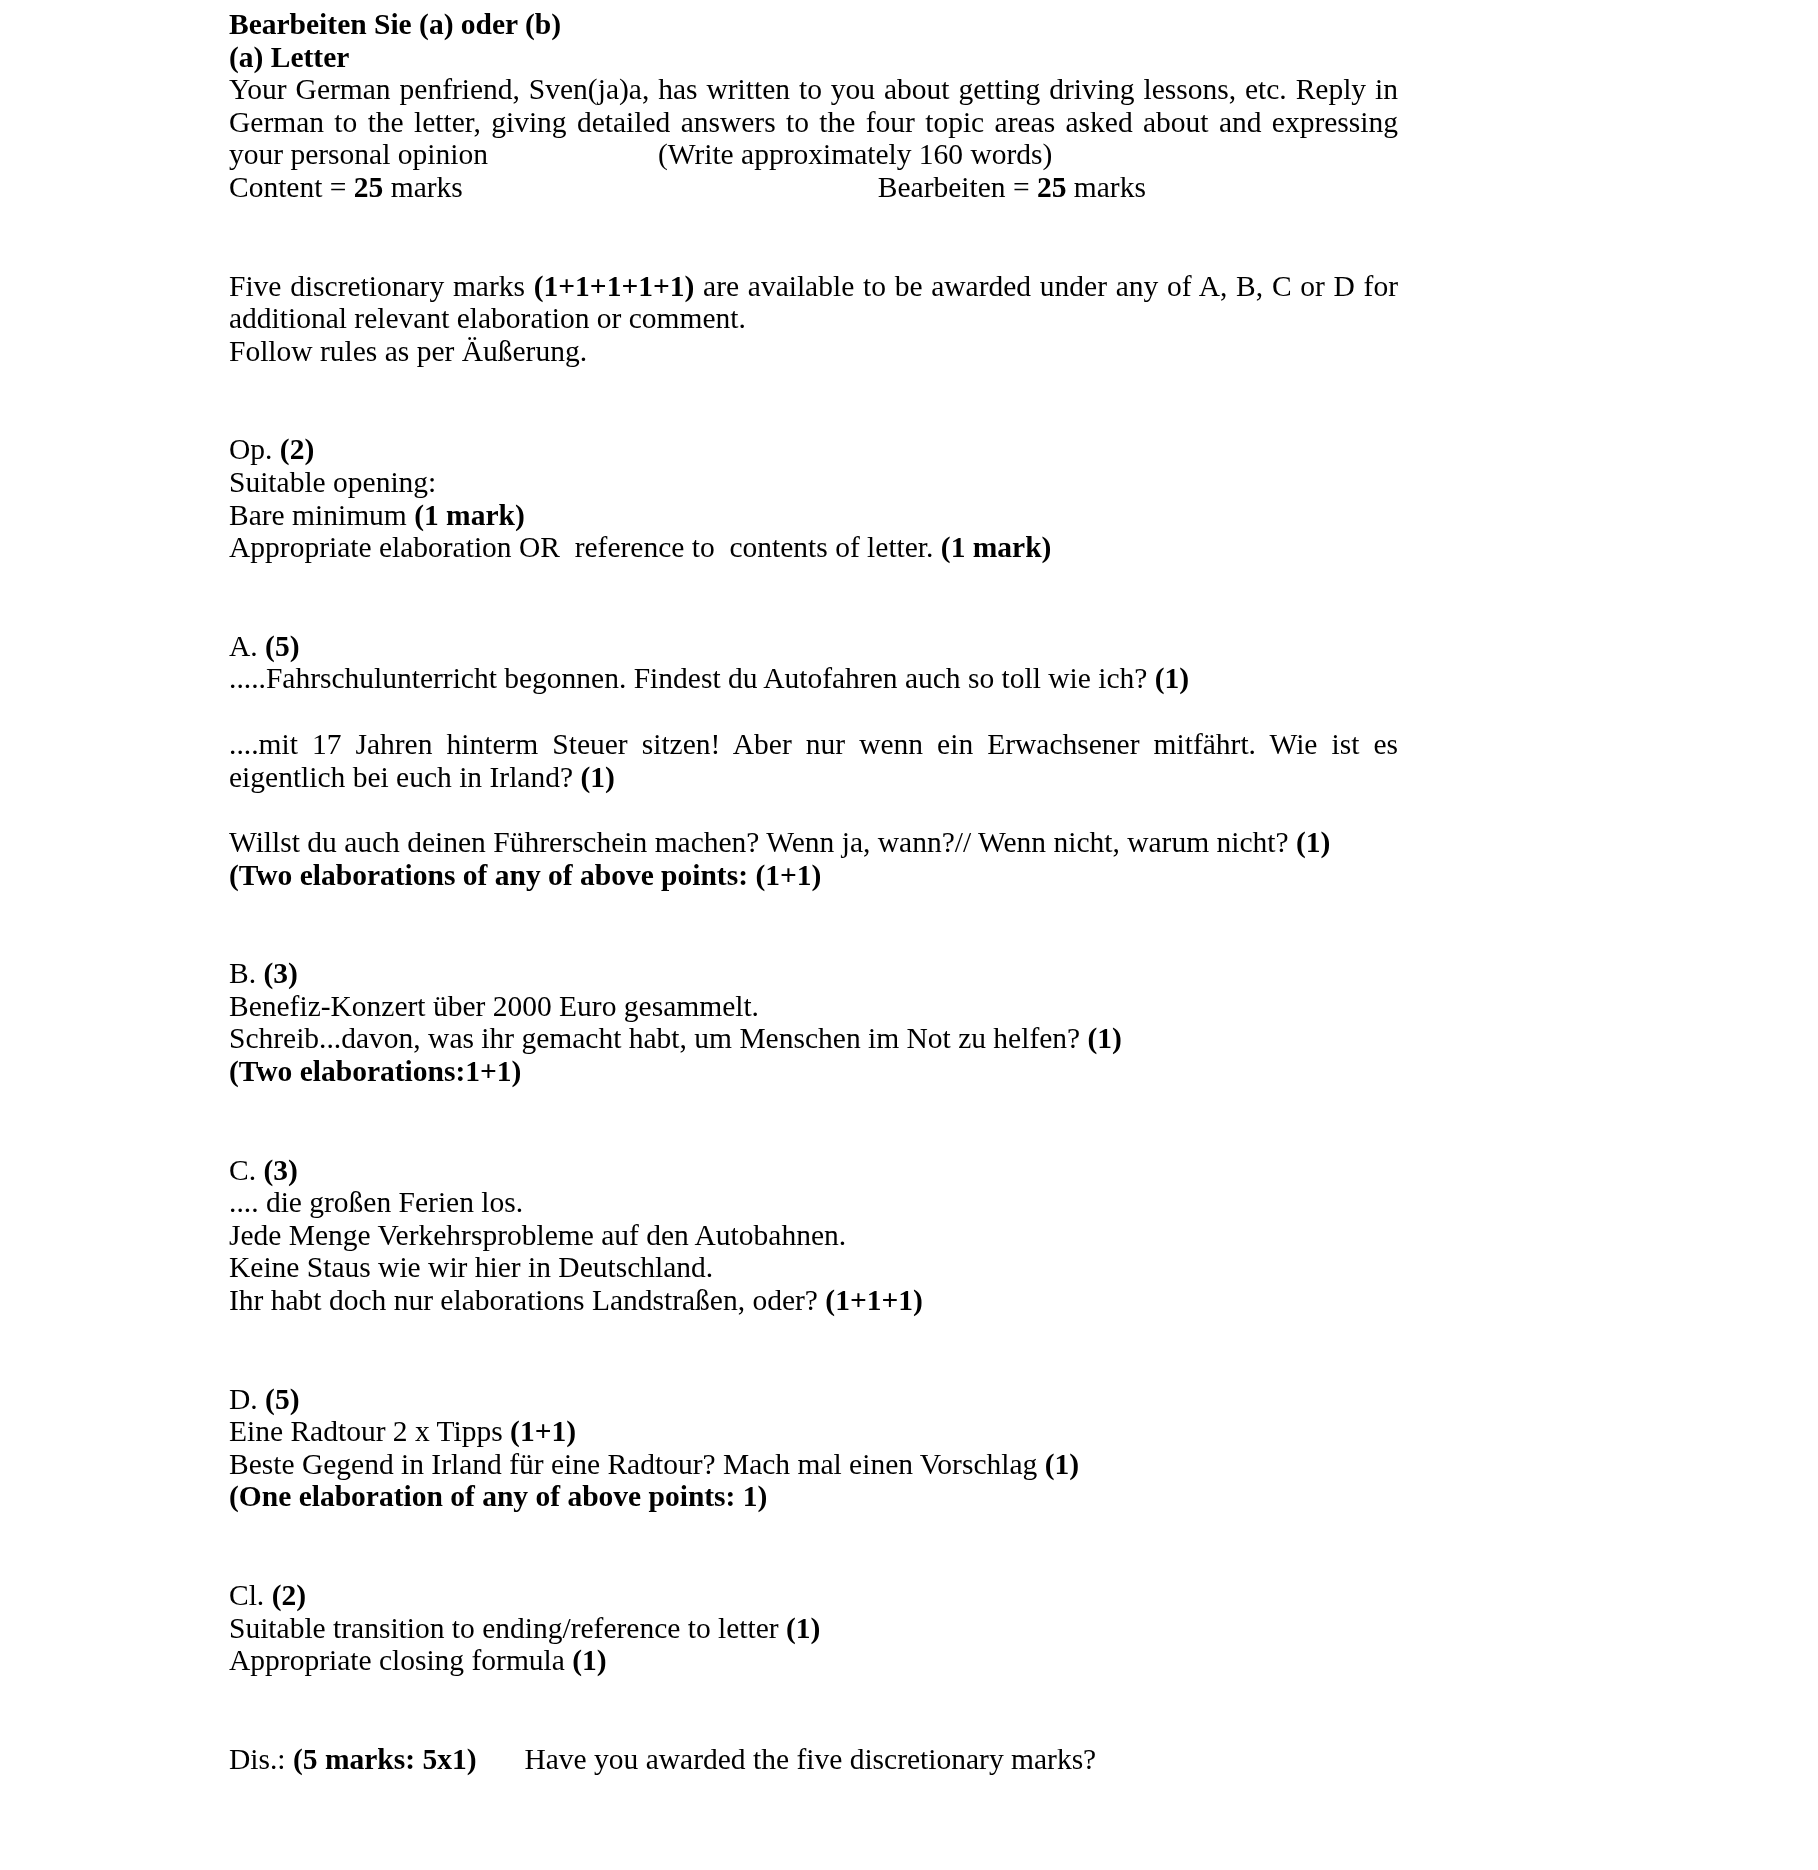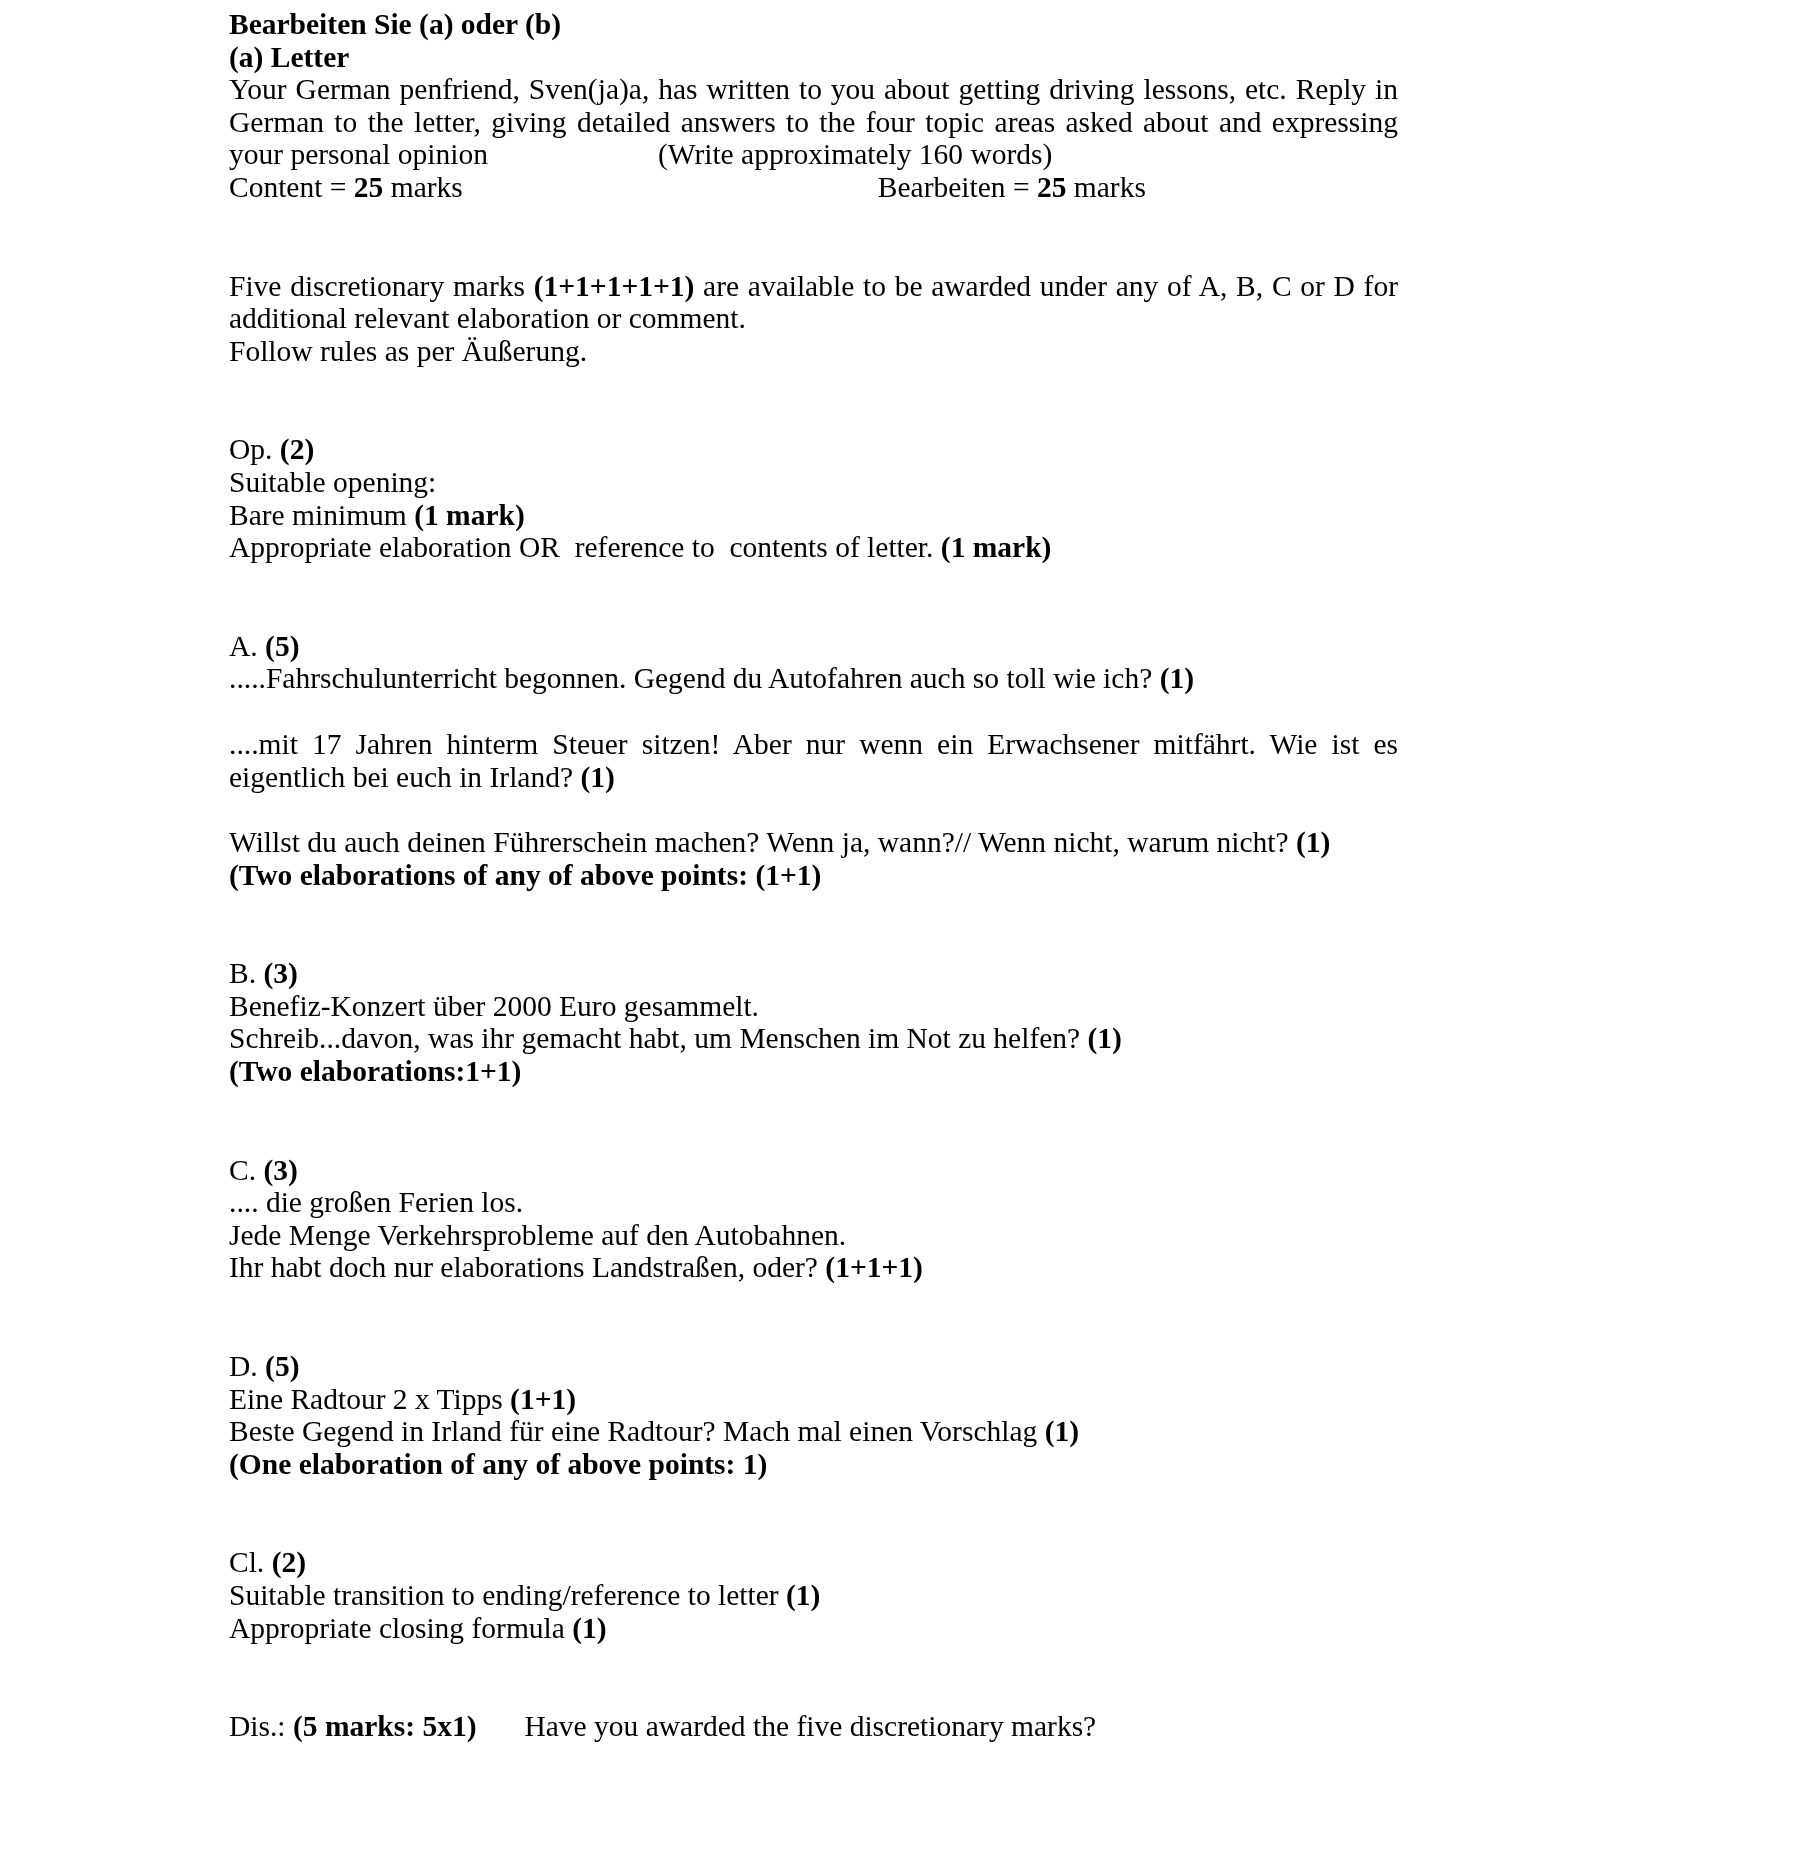--- a/index.html
+++ b/index.html
@@ -74,41 +74,42 @@
         <div>
           <p class="line"><span>Op. </span><span class="b">(2)</span></p>
           <p class="line"><span>Suitable opening:</span></p>
           <p class="line"><span>Bare minimum </span><span class="b">(1 mark)</span></p>
           <p class="line"><span>Appropriate elaboration OR  reference to  contents of letter. </span><span class="b">(1 mark)</span></p>
         </div>
         <div class="blank"></div>
         <div class="blank"></div>
         <div>
           <p class="line"><span>A. </span><span class="b">(5)</span></p>
-          <p class="line"><span>.....Fahrschulunterricht begonnen. Gegend du Autofahren auch so toll wie ich? </span><span class="b">(1)</span></p>
+          <p class="line"><span>.....Fahrschulunterricht begonnen. Findest du Autofahren auch so toll wie ich? </span><span class="b">(1)</span></p>
           <div class="blank"></div>
           <p class="line just"><span>....mit 17 Jahren hinterm Steuer sitzen! Aber nur wenn ein Erwachsener mitfährt. Wie ist es eigentlich bei euch in Irland? </span><span class="b">(1)</span></p>
           <div class="blank"></div>
           <p class="line"><span>Willst du auch deinen Führerschein machen? Wenn ja, wann?// Wenn nicht, warum nicht? </span><span class="b">(1)</span></p>
           <p class="line"><span class="b">(Two elaborations of any of above points: (1+1)</span></p>
         </div>
         <div class="blank"></div>
         <div class="blank"></div>
         <div>
           <p class="line"><span>B. </span><span class="b">(3)</span></p>
           <p class="line"><span>Benefiz-Konzert über 2000 Euro gesammelt.</span></p>
           <p class="line"><span>Schreib...davon, was ihr gemacht habt, um Menschen im Not zu helfen? </span><span class="b">(1)</span></p>
           <p class="line"><span class="b">(Two elaborations:1+1)</span></p>
         </div>
         <div class="blank"></div>
         <div class="blank"></div>
         <div>
           <p class="line"><span>C. </span><span class="b">(3)</span></p>
           <p class="line"><span>.... die großen Ferien los.</span></p>
           <p class="line"><span>Jede Menge Verkehrsprobleme auf den Autobahnen.</span></p>
+          <p class="line"><span>Keine Staus wie wir hier in Deutschland.</span></p>
           <p class="line"><span>Ihr habt doch nur elaborations Landstraßen, oder? </span><span class="b">(1+1+1)</span></p>
         </div>
         <div class="blank"></div>
         <div class="blank"></div>
         <div>
           <p class="line"><span>D. </span><span class="b">(5)</span></p>
           <p class="line"><span>Eine Radtour 2 x Tipps </span><span class="b">(1+1)</span></p>
           <p class="line"><span>Beste Gegend in Irland für eine Radtour? Mach mal einen Vorschlag </span><span class="b">(1)</span></p>
           <p class="line"><span class="b">(One elaboration of any of above points: 1)</span></p>
         </div>

